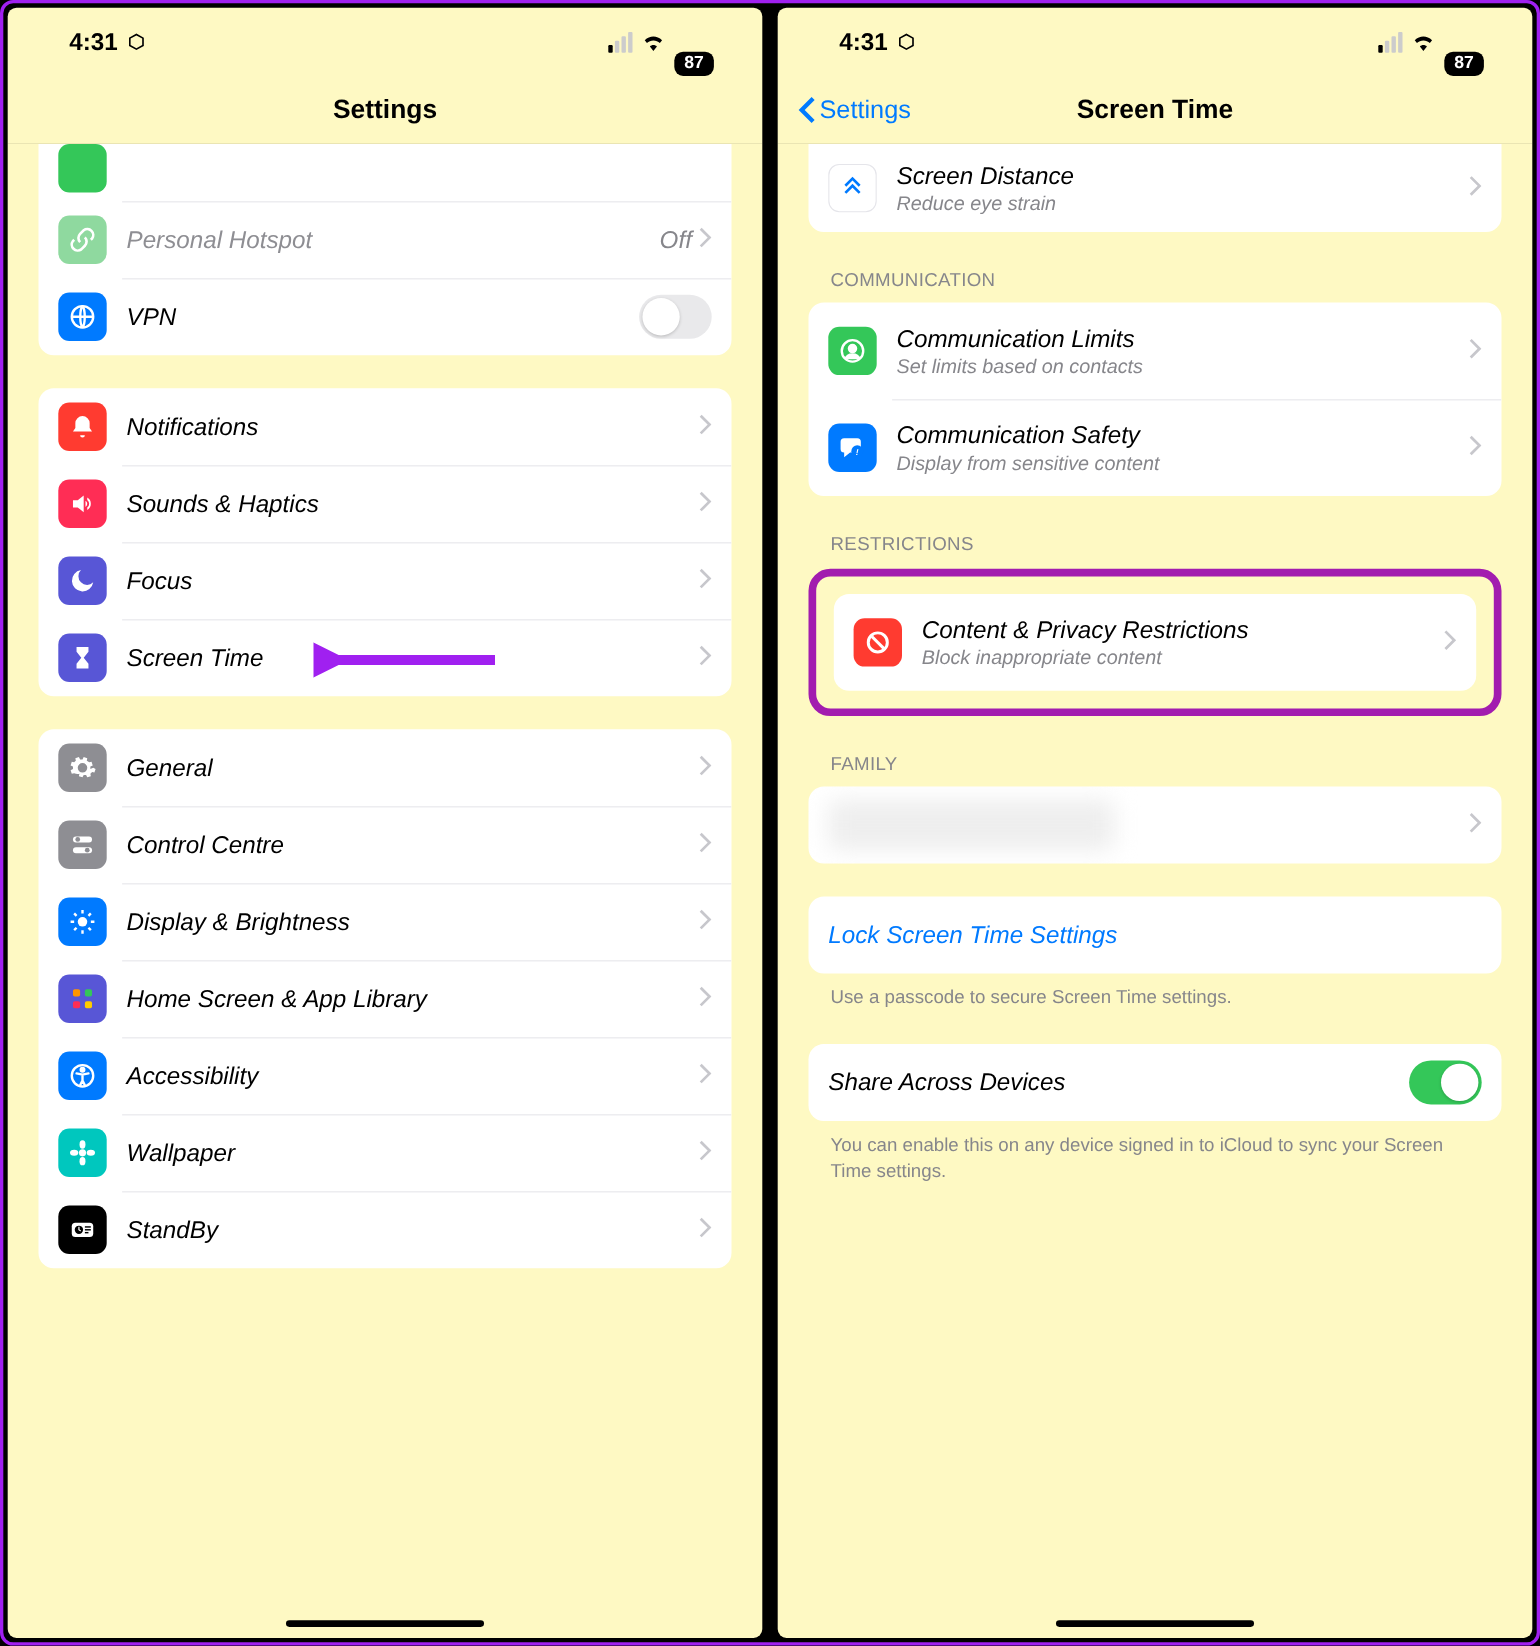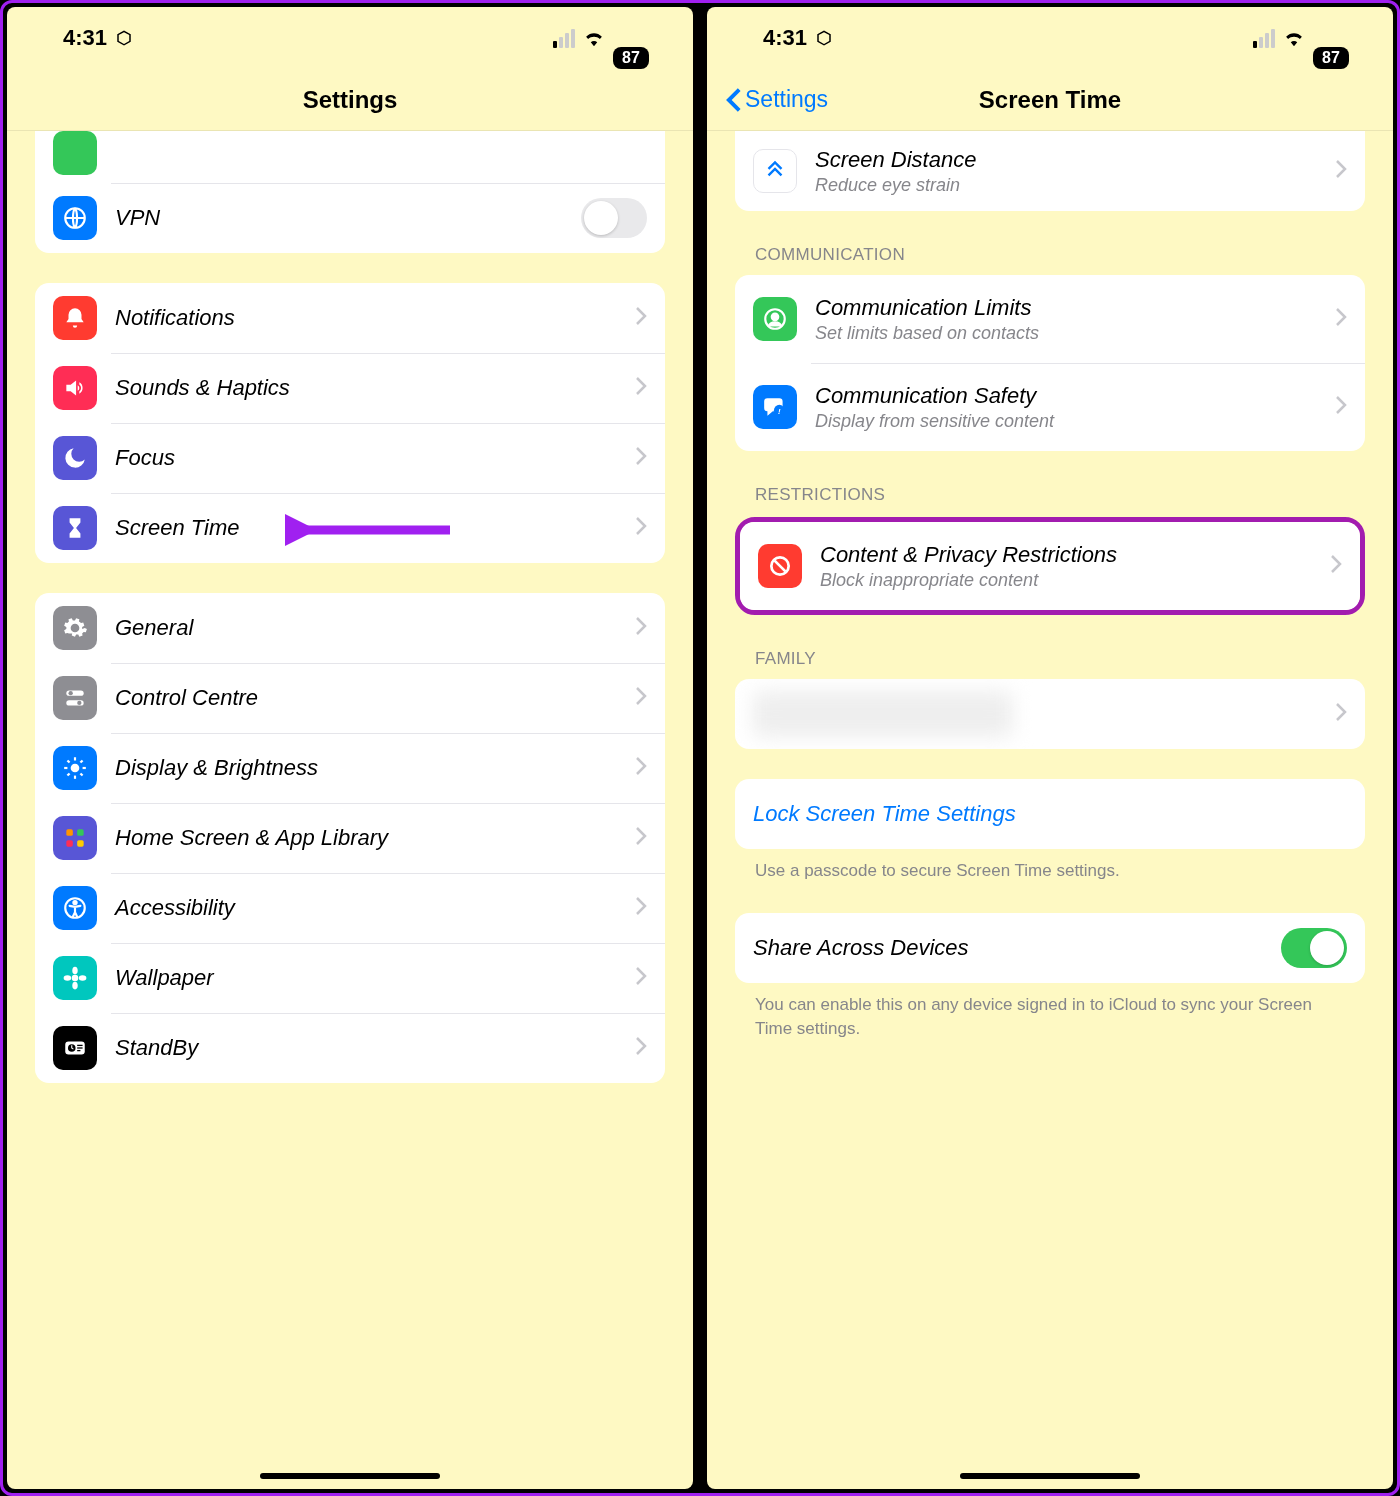--- a/index.html
+++ b/index.html
@@ -96,22 +96,22 @@
     width:66px; height:40px; border-radius:20px; background:#e9e9eb; position:relative; flex-shrink:0;
   }
   .toggle::after{
     content:""; position:absolute; width:34px; height:34px; background:#fff; border-radius:50%;
     top:3px; left:3px; box-shadow:0 1px 3px rgba(0,0,0,0.2);
   }
   .toggle.on { background:#34c759; }
   .toggle.on::after { left:auto; right:3px; }
   .link-row .row-label { color:#007aff; font-weight:400; }
   .highlight-box {
-    border: 5px solid #a21caf; border-radius: 20px; 
-    margin-top: 12px; padding: 0; overflow:visible;
+    border: 7px solid #a21caf; border-radius: 20px; 
+    margin-top: 12px; padding: 16px; overflow:visible;
   }
   .highlight-box .group { margin-top:0; }
   .arrow-annot {
     position:absolute; pointer-events:none;
   }
   .blurred {
     filter: blur(10px); background: #eee; width: 260px; height:46px; border-radius:8px;
   }
   .home-indicator {
     position:absolute; bottom:10px; left:50%; transform:translateX(-50%);
@@ -144,20 +144,34 @@
   </div>
   <div class="nav-header">
     <span class="nav-title">Settings</span>
   </div>
   <div class="content">
 
     <div class="group partial-top">
       <div class="row" style="min-height:30px; padding-top:0;">
         <div class="app-icon" style="background:#34c759;"></div>
         <div class="row-body"></div>
+      </div>
+      <div class="row">
+        <div class="app-icon" style="background:#8fd99f;">
+          <svg viewBox="0 0 24 24" fill="none" stroke="#fff" stroke-width="2.2">
+              <path d="M10 14a5 5 0 0 1 0-7l3-3a5 5 0 0 1 7 7l-1 1M14 10a5 5 0 0 1 0 7l-3 3a5 5 0 0 1-7-7l1-1"></path>
+            </svg>
+        </div>
+        <div class="row-body">
+            <span class="row-label" style="color:#8e8e93;">Personal Hotspot</span>
+          </div>
+        <span class="row-value">Off</span>
+        <span class="chevron"><svg viewBox="0 0 12 20" fill="none" stroke="currentColor" stroke-width="2.5">
+              <path d="M2 2l8 8-8 8"></path>
+            </svg></span>
       </div>
       <div class="row">
         <div class="app-icon" style="background:#007aff;">
           <svg viewBox="0 0 24 24" fill="none" stroke="#fff" stroke-width="2">
               <circle cx="12" cy="12" r="9"></circle>
               <path d="M3 12h18M12 3c2.5 3 2.5 15 0 18M12 3c-2.5 3-2.5 15 0 18"></path>
             </svg>
         </div>
         <div class="row-body">
             <span class="row-label">VPN</span>

